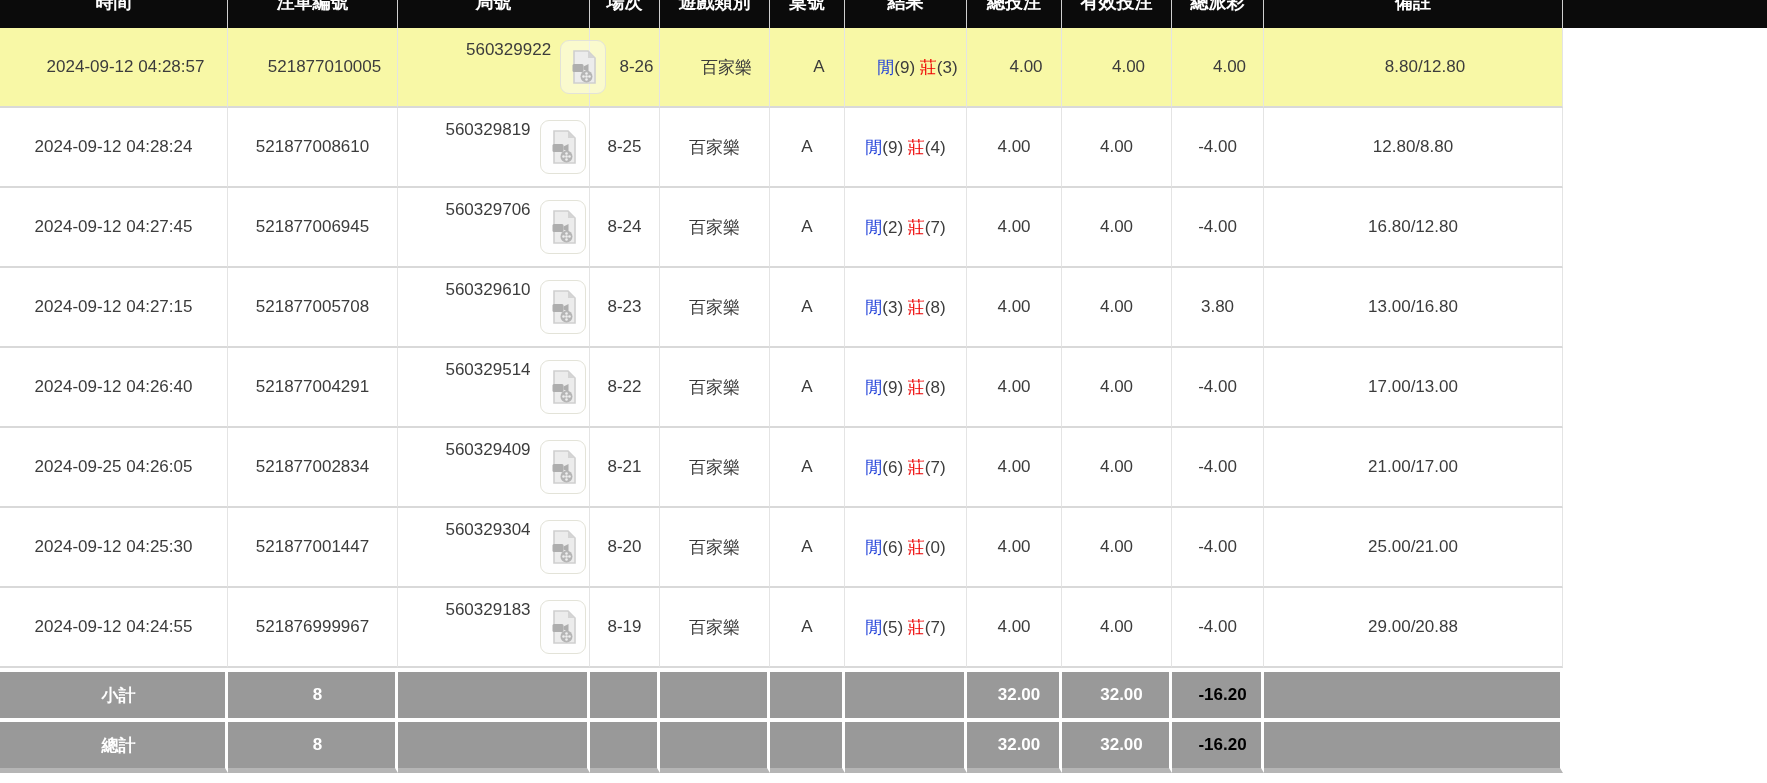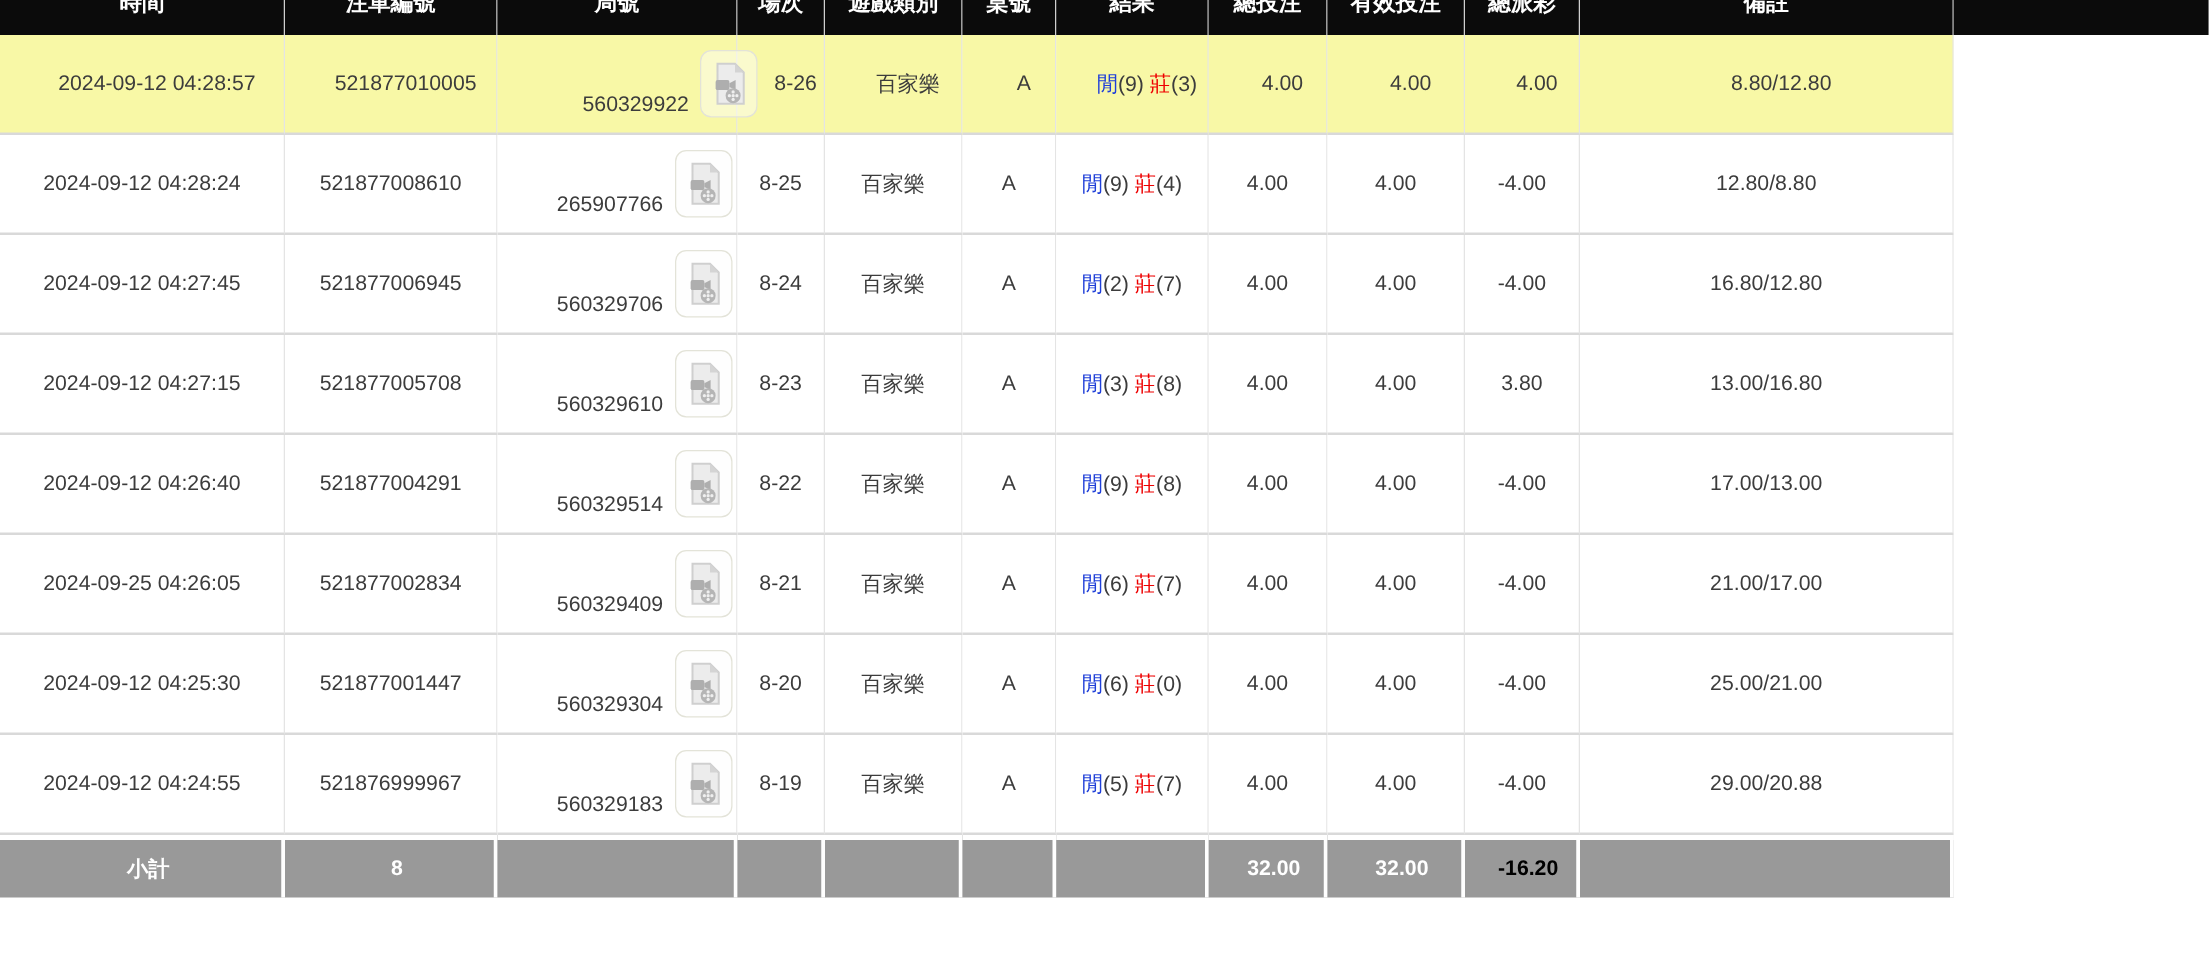--- a/index.html
+++ b/index.html
@@ -31,21 +31,21 @@
   }
   tbody tr.data td.filler{background:#ffffff;border-right:none;border-bottom:none;}
   tbody tr.data.hl td{background:#f8f8a6;padding-left:24px;}
   tbody tr.data.hl td.filler{background:#ffffff;}
 
   .blue{color:#0a65d9;}
   .red{color:#ee0000;}
   .player{color:#1f3fd9;}
   .banker{color:#ee0000;}
 
-  .round-wrap{display:inline-flex;align-items:flex-end;gap:9px;margin-left:44px;}
+  .round-wrap{display:inline-flex;align-items:flex-start;gap:9px;margin-left:44px;}
   .video-btn{
     width:46px;height:54px;border:1px solid #e3e3d8;border-radius:9px;
     background:rgba(252,252,252,0.45);cursor:pointer;display:inline-flex;
     align-items:center;justify-content:center;padding:0;
   }
 
   
   tbody tr.sum td{
     height:46px;background:#999999;color:#ffffff;font-weight:bold;font-size:17px;
     border-top:4px solid #ffffff;border-right:3px solid #ffffff;padding-left:12px;
@@ -148,21 +148,21 @@
     <td>4.00</td>
     <td class="payout">4.00</td>
     <td>8.80/12.80</td>
     <td class="filler"></td>
   </tr>
       <tr class="data">
     <td>2024-09-12 04:28:24</td>
     <td>521877008610</td>
     <td>
       <span class="round-wrap">
-        <span>265907766</span>
+        <span>560329819</span>
         <button class="video-btn" type="button">
           <span style="display:inline-flex;">
             <svg width="30" height="36" viewBox="0 0 30 36" aria-hidden="true">
               <path d="M6 2 h14 l7 7 v25 h-21 z" fill="#ececec" stroke="#cfcfcf" stroke-width="1.6"></path>
               <path d="M20 2 l7 7 h-7 z" fill="#d4d4d4"></path>
               <rect x="4.5" y="15" width="11" height="8" rx="1.5" fill="#aeaeae"></rect>
               <path d="M15.5 17.5 l5 -2.5 v8 l-5 -2.5 z" fill="#aeaeae"></path>
               <circle cx="18.5" cy="27.5" r="6" fill="#b5b5b5"></circle>
               <circle cx="18.5" cy="27.5" r="1.3" fill="#efefef"></circle>
               <circle cx="18.5" cy="24.5" r="1.3" fill="#efefef"></circle>
@@ -416,14 +416,28 @@
     <td></td>
     <td></td>
     <td></td>
     <td></td>
     <td>32.00</td>
     <td>32.00</td>
     <td><span class="payout red">-16.20</span></td>
     <td></td>
     <td class="filler"></td>
   </tr>
+      <tr class="sum last">
+    <td>總計</td>
+    <td>8</td>
+    <td></td>
+    <td></td>
+    <td></td>
+    <td></td>
+    <td></td>
+    <td>32.00</td>
+    <td>32.00</td>
+    <td><span class="payout red">-16.20</span></td>
+    <td></td>
+    <td class="filler"></td>
+  </tr>
     </tbody>
 </table>
 
 </body></html>

